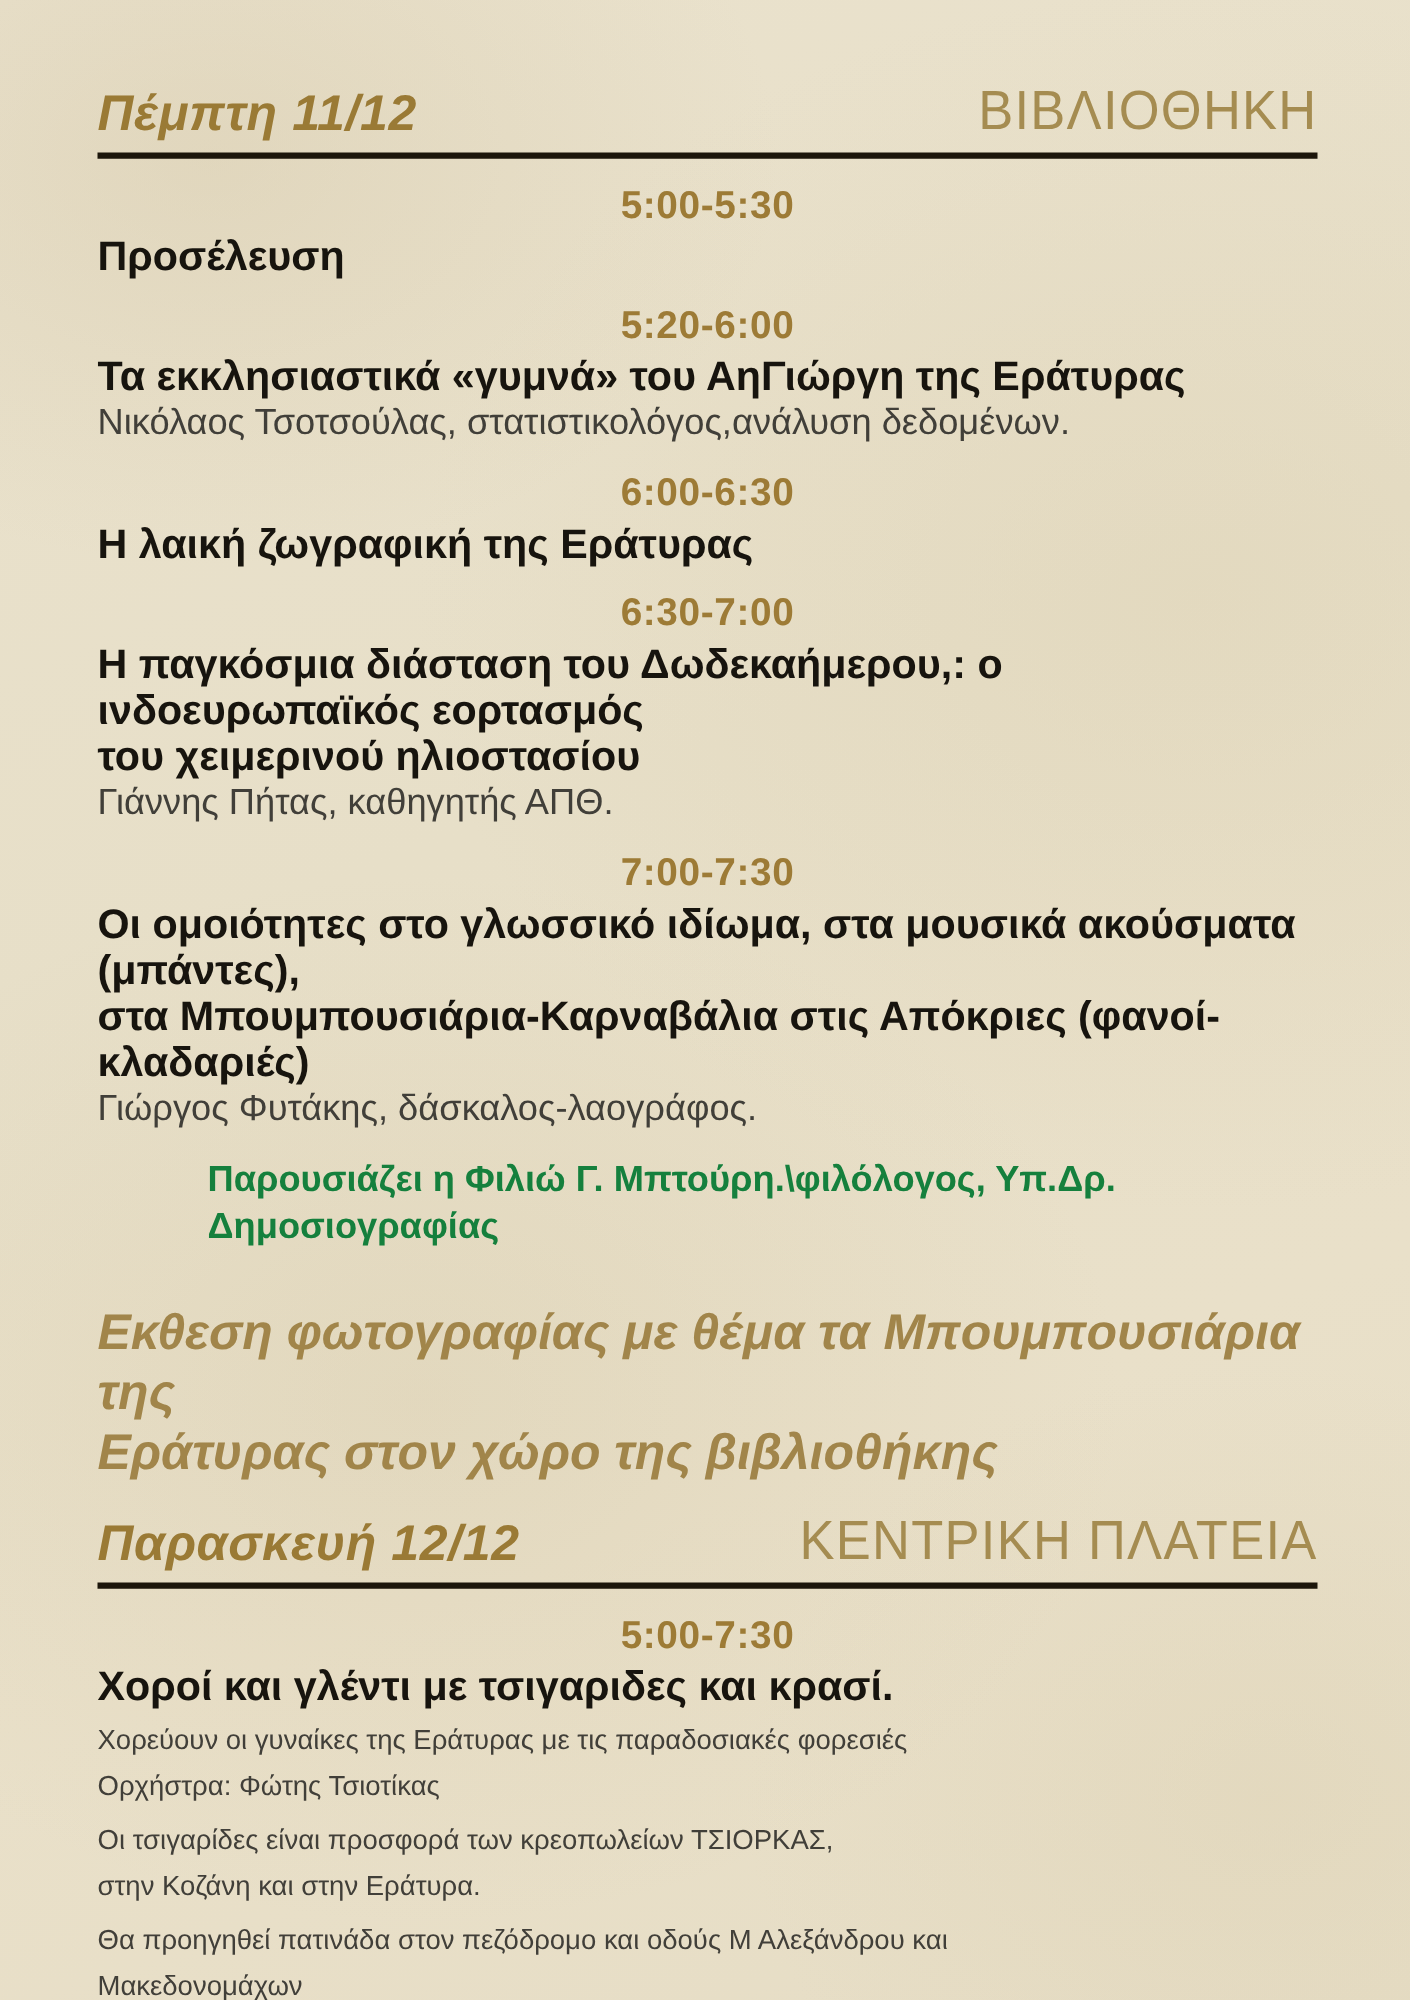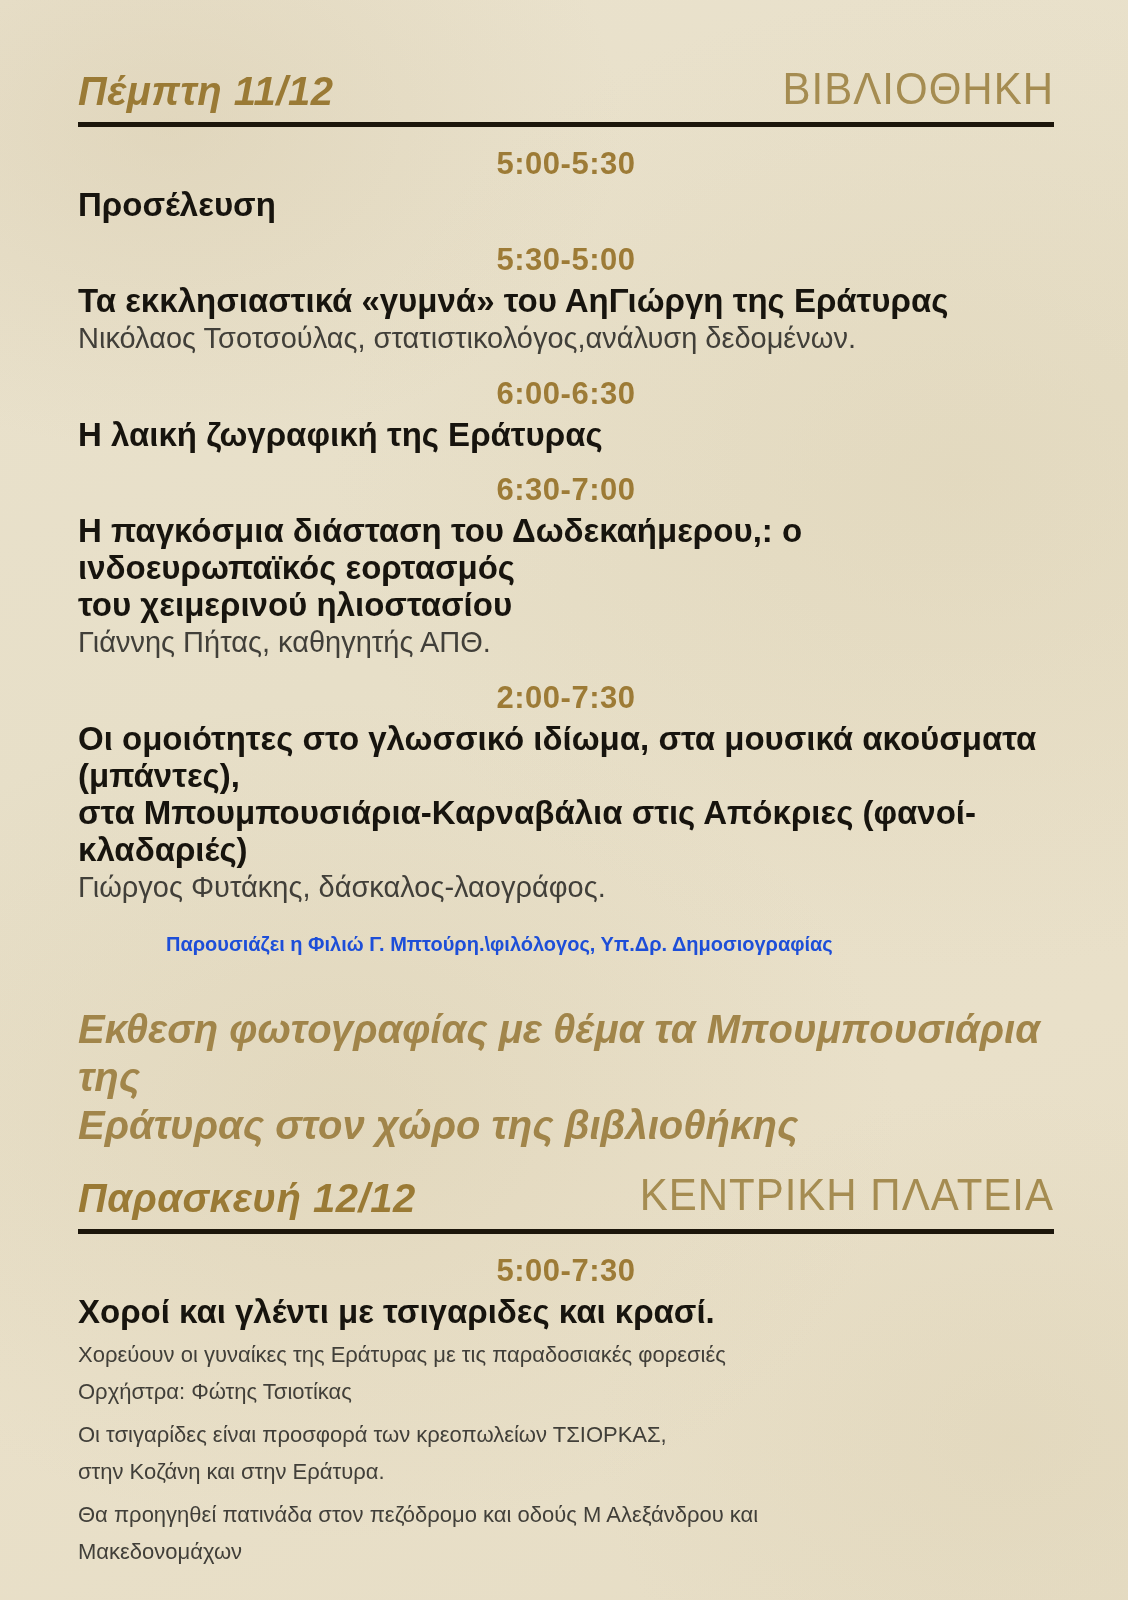--- a/index.html
+++ b/index.html
@@ -39,21 +39,21 @@
     font-size:33px;font-weight:700;color:#17140e;line-height:37px;
     white-space:pre-line;margin-top:2px;
   }
   .speaker{
     font-size:29px;font-weight:400;color:#413f39;line-height:37px;
     white-space:pre-line;margin-top:1px;
   }
 
   .presenter{
     margin:20px 0 0 88px;
-    font-size:20px;font-weight:700;color:#1d4ed8;line-height:37px;
+    font-size:29px;font-weight:700;color:#15803d;line-height:37px;
   }
   .exhibition{
     margin-top:42px;
     font-size:40px;font-style:italic;font-weight:600;color:#a1854a;
     line-height:48px;white-space:pre-line;
   }
 
   .header2{margin-top:24px;}
   .para{
     font-size:22px;font-weight:400;color:#413f39;line-height:37px;
@@ -72,39 +72,39 @@
 
   <section>
 
     <div class="session">
       <div class="time">5:00-5:30</div>
       <div class="stitle">Προσέλευση</div>
       <div class="speaker"></div>
     </div>
 
     <div class="session">
-      <div class="time">5:30-5:00</div>
+      <div class="time">5:20-6:00</div>
       <div class="stitle">Τα εκκλησιαστικά «γυμνά» του ΑηΓιώργη της Εράτυρας</div>
       <div class="speaker">Νικόλαος Τσοτσούλας, στατιστικολόγος,ανάλυση δεδομένων.</div>
     </div>
 
     <div class="session">
       <div class="time">6:00-6:30</div>
       <div class="stitle">Η λαική ζωγραφική της Εράτυρας</div>
     </div>
 
     <div class="session">
       <div class="time">6:30-7:00</div>
       <div class="stitle">Η παγκόσμια διάσταση του Δωδεκαήμερου,: ο ινδοευρωπαϊκός εορτασμός
 του χειμερινού ηλιοστασίου</div>
       <div class="speaker">Γιάννης Πήτας, καθηγητής ΑΠΘ.</div>
     </div>
 
     <div class="session">
-      <div class="time">2:00-7:30</div>
+      <div class="time">7:00-7:30</div>
       <div class="stitle">Οι ομοιότητες στο γλωσσικό ιδίωμα, στα μουσικά ακούσματα (μπάντες),
 στα Μπουμπουσιάρια-Καρναβάλια στις Απόκριες (φανοί-κλαδαριές)</div>
       <div class="speaker">Γιώργος Φυτάκης, δάσκαλος-λαογράφος.</div>
     </div>
 
     <div class="presenter">Παρουσιάζει η Φιλιώ Γ. Μπτούρη.\φιλόλογος, Υπ.Δρ. Δημοσιογραφίας</div>
 
     <div class="exhibition">Εκθεση φωτογραφίας με θέμα τα Μπουμπουσιάρια της
 Εράτυρας στον χώρο της βιβλιοθήκης</div>
 

